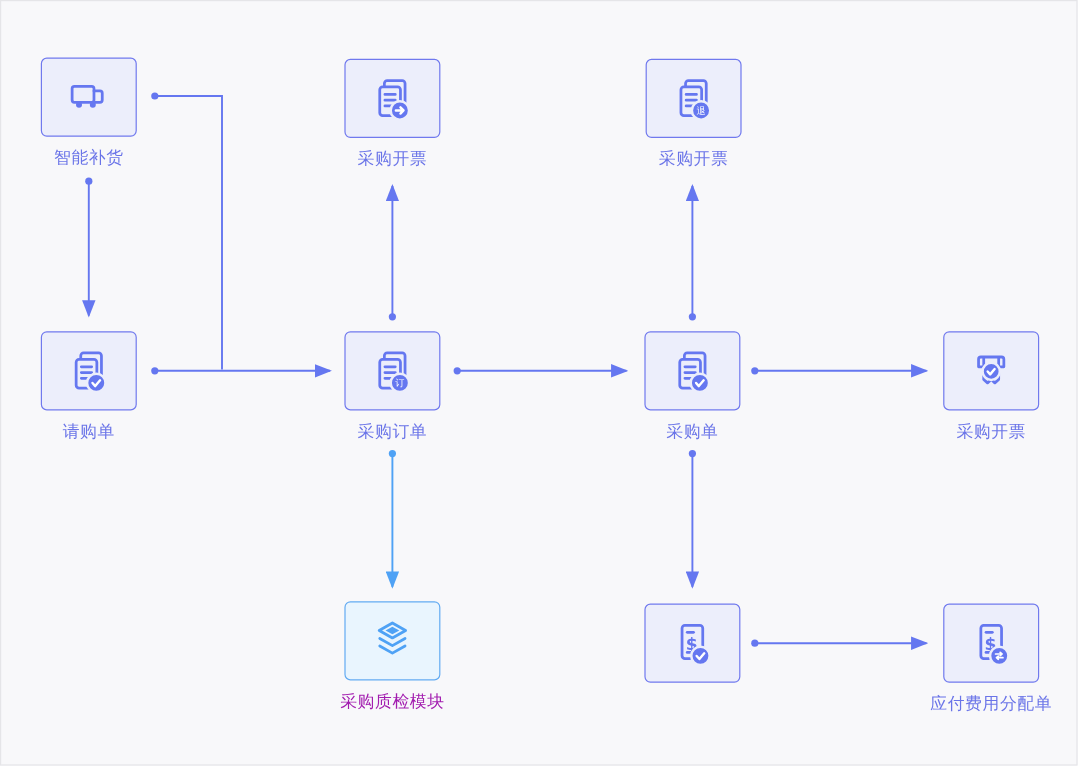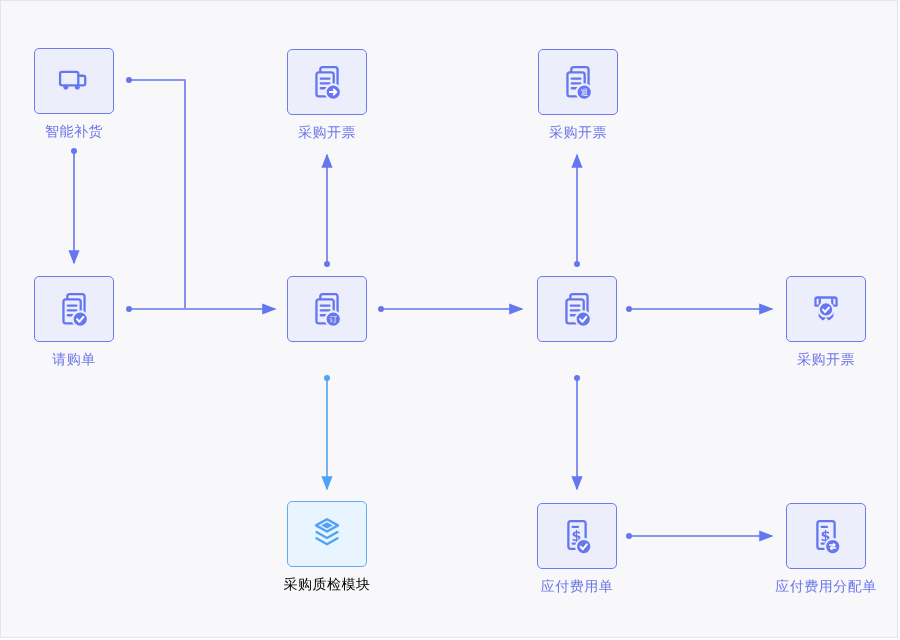--- a/index.html
+++ b/index.html
@@ -18,21 +18,21 @@
   .node .box{
     width:80px;height:66px;margin:0 auto;
     background:#eceefb;border:1px solid #7079ee;border-radius:5px;
     display:flex;align-items:center;justify-content:center;
     cursor:pointer;box-sizing:border-box;
   }
   .node .label{
     margin-top:9px;font-size:14px;color:#6a74e8;letter-spacing:.5px;
   }
   .node.blue .box{background:#e9f5fe;border-color:#63abf2;}
-  .node.blue .label{color:#000000;}
+  .node.blue .label{color:#a21caf;}
   .node svg{width:46px;height:46px;display:block;}
   
   .st{stroke:#6577f0;stroke-width:2.4;fill:none;stroke-linecap:round;stroke-linejoin:round;}
   .sheet{stroke:#6577f0;stroke-width:2.4;fill:#eceefb;stroke-linejoin:round;}
   .fillp{fill:#6577f0;stroke:none;}
   .badge{fill:#6577f0;stroke:#eceefb;stroke-width:2.2;}
   .wglyph{stroke:#ffffff;stroke-width:2.1;fill:none;stroke-linecap:round;stroke-linejoin:round;}
   .wthin{stroke:#ffffff;stroke-width:1.5;fill:none;stroke-linecap:round;stroke-linejoin:round;}
   .btext{fill:#ffffff;font-size:8px;font-family:"Liberation Sans",sans-serif;text-anchor:middle;}
   .dollar{fill:#6577f0;font-size:15px;font-weight:bold;font-family:"DejaVu Sans",sans-serif;text-anchor:middle;}
@@ -133,32 +133,34 @@
   <div class="node" style="left:246px;top:275px">
     <div class="box">
       <svg viewBox="0 0 48 48">
         <rect x="17" y="8.5" width="18" height="25" rx="2.5" class="st"></rect>
         <rect x="13" y="14" width="18" height="25" rx="2.5" class="sheet"></rect>
         <path class="st" d="M17.5 20.5h9M17.5 25.5h9M17.5 30.5h6"></path>
         <circle cx="30.5" cy="34.5" r="8" class="badge"></circle>
         <text x="30.5" y="37.4" class="btext">订</text>
       </svg>
     </div>
+    <div class="label">采购订单</div>
   </div>
 
   <div class="node" style="left:496px;top:275px">
     <div class="box">
       <svg viewBox="0 0 48 48">
         <rect x="17" y="8.5" width="18" height="25" rx="2.5" class="st"></rect>
         <rect x="13" y="14" width="18" height="25" rx="2.5" class="sheet"></rect>
         <path class="st" d="M17.5 20.5h9M17.5 25.5h9M17.5 30.5h6"></path>
         <circle cx="30.5" cy="34.5" r="8" class="badge"></circle>
         <path class="wglyph" d="M27.2 34.6l2.4 2.7 4.2-5"></path>
       </svg>
     </div>
+    <div class="label">采购单</div>
   </div>
 
   <div class="node" style="left:745px;top:275px">
     <div class="box">
       <svg viewBox="0 0 48 48">
         <path class="st" d="M17.5 20.5H13V14a2 2 0 0 1 2-2h18a2 2 0 0 1 2 2v6.5h-4.5"></path>
         <path class="st" d="M17.5 13v18.5l3.3 3 3.2-3 3.2 3 3.3-3V13"></path>
         <circle cx="24" cy="24.5" r="7.5" class="badge"></circle>
         <path class="wglyph" d="M20.9 24.6l2.2 2.5 3.9-4.6"></path>
       </svg>
@@ -182,21 +184,20 @@
     <div class="box">
       <svg viewBox="0 0 48 48">
         <rect x="15" y="8.5" width="18" height="29" rx="2.5" class="st"></rect>
         <path class="st" d="M19.5 14.5h5.5"></path>
         <text x="23.5" y="29.5" class="dollar">$</text>
         <path class="st" d="M19.5 32h4"></path>
         <circle cx="31" cy="35" r="8" class="badge"></circle>
         <path class="wglyph" d="M27.7 35.1l2.4 2.7 4.2-5"></path>
       </svg>
     </div>
-    <div class="label">应付费用单</div>
   </div>
 
   <div class="node" style="left:745px;top:502px">
     <div class="box">
       <svg viewBox="0 0 48 48">
         <rect x="15" y="8.5" width="18" height="29" rx="2.5" class="st"></rect>
         <path class="st" d="M19.5 14.5h5.5"></path>
         <text x="23.5" y="29.5" class="dollar">$</text>
         <path class="st" d="M19.5 32h4"></path>
         <circle cx="31" cy="35" r="8" class="badge"></circle>

